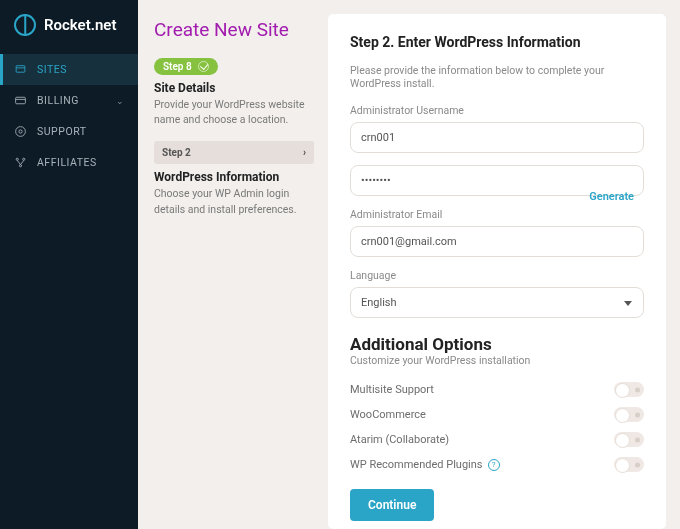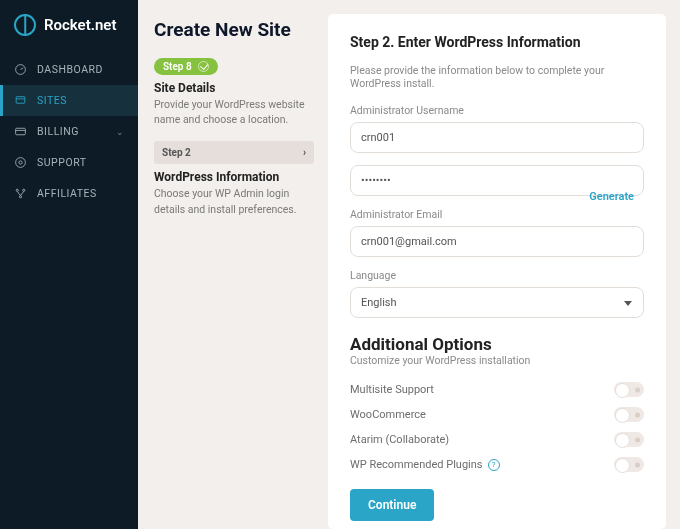--- a/index.html
+++ b/index.html
@@ -13,21 +13,21 @@
   .logo-ring:before { content:""; position:absolute; left:50%; top:-2px; bottom:-2px; width:1.5px; background:#2aa5c8; transform:translateX(-50%);}
   .nav { display:flex; flex-direction:column; }
   .nav-item { display:flex; align-items:center; gap:10px; padding:9px 14px; font-size:10.5px; letter-spacing:.05em; color:#a7b3ba; cursor:pointer; }
   .nav-item.active { background:#16303d; color:#2aa5c8; border-left:3px solid #2aa5c8; padding-left:11px;}
   .nav-item .chev { margin-left:auto; font-size:9px; opacity:.7;}
   .nav-icon { width:13px; height:13px; display:inline-flex; align-items:center; justify-content:center; }
   .nav-icon svg { width:13px; height:13px; stroke:currentColor; fill:none; stroke-width:1.6; }
   
   .main { flex:1; display:flex; background:#f2efec; }
   .steps-col { width:190px; padding:18px 14px 0 16px; }
-  .page-title { font-size:19px; font-weight:700; color:#0f172a; margin-bottom:14px;}
+  .page-title { font-size:19px; font-weight:400; color:#a21caf; margin-bottom:14px;}
   .step-chip { display:inline-flex; align-items:center; gap:6px; background:#86c13f; color:#fff; font-size:10px; font-weight:600; padding:3px 9px 3px 9px; border-radius:10px; }
   .step-chip .check { width:11px;height:11px;border-radius:50%;border:1.5px solid #cfe8ae;display:flex;align-items:center;justify-content:center;}
   .step-chip .check:after{content:"";width:4px;height:6px;border-right:1.5px solid #fff;border-bottom:1.5px solid #fff;transform:rotate(40deg) translateY(-1px);}
   .step-head { font-size:12px; font-weight:700; color:#222; margin-top:6px;}
   .step-desc { font-size:10.5px; color:#7a7a7a; line-height:1.45; margin-top:2px; margin-bottom:14px;}
   .step2-bar { background:#e6dedb; border-radius:3px; padding:6px 8px; font-size:10px; font-weight:700; color:#555; display:flex; align-items:center; justify-content:space-between; margin-bottom:6px;}
   .step2-bar .arrow { font-weight:900; }
   
   .panel { flex:1; background:#fff; margin:14px 14px 0 0; border-radius:5px; padding:20px 22px 6px 22px; overflow:auto; }
   .panel::-webkit-scrollbar{width:0}
@@ -52,29 +52,20 @@
 </head>
 <body>
 
 <div class="app">
   <aside class="sidebar">
     <div class="brand">
       <span class="logo-ring"></span>
       <span class="brand-name">Rocket.net</span>
     </div>
     <nav class="nav">
-      <div class="nav-item">
-        <span class="nav-icon">
-            <svg viewBox="0 0 24 24">
-              <circle cx="12" cy="12" r="9"></circle>
-              <path d="M12 12l5-3"></path>
-            </svg>
-          </span>
-        <span>DASHBOARD</span>
-      </div>
       <div class="nav-item active">
         <span class="nav-icon">
             <svg viewBox="0 0 24 24">
               <rect x="4" y="5" width="16" height="12" rx="1"></rect>
               <path d="M4 9h16"></path>
             </svg>
           </span>
         <span>SITES</span>
       </div>
       <div class="nav-item">

